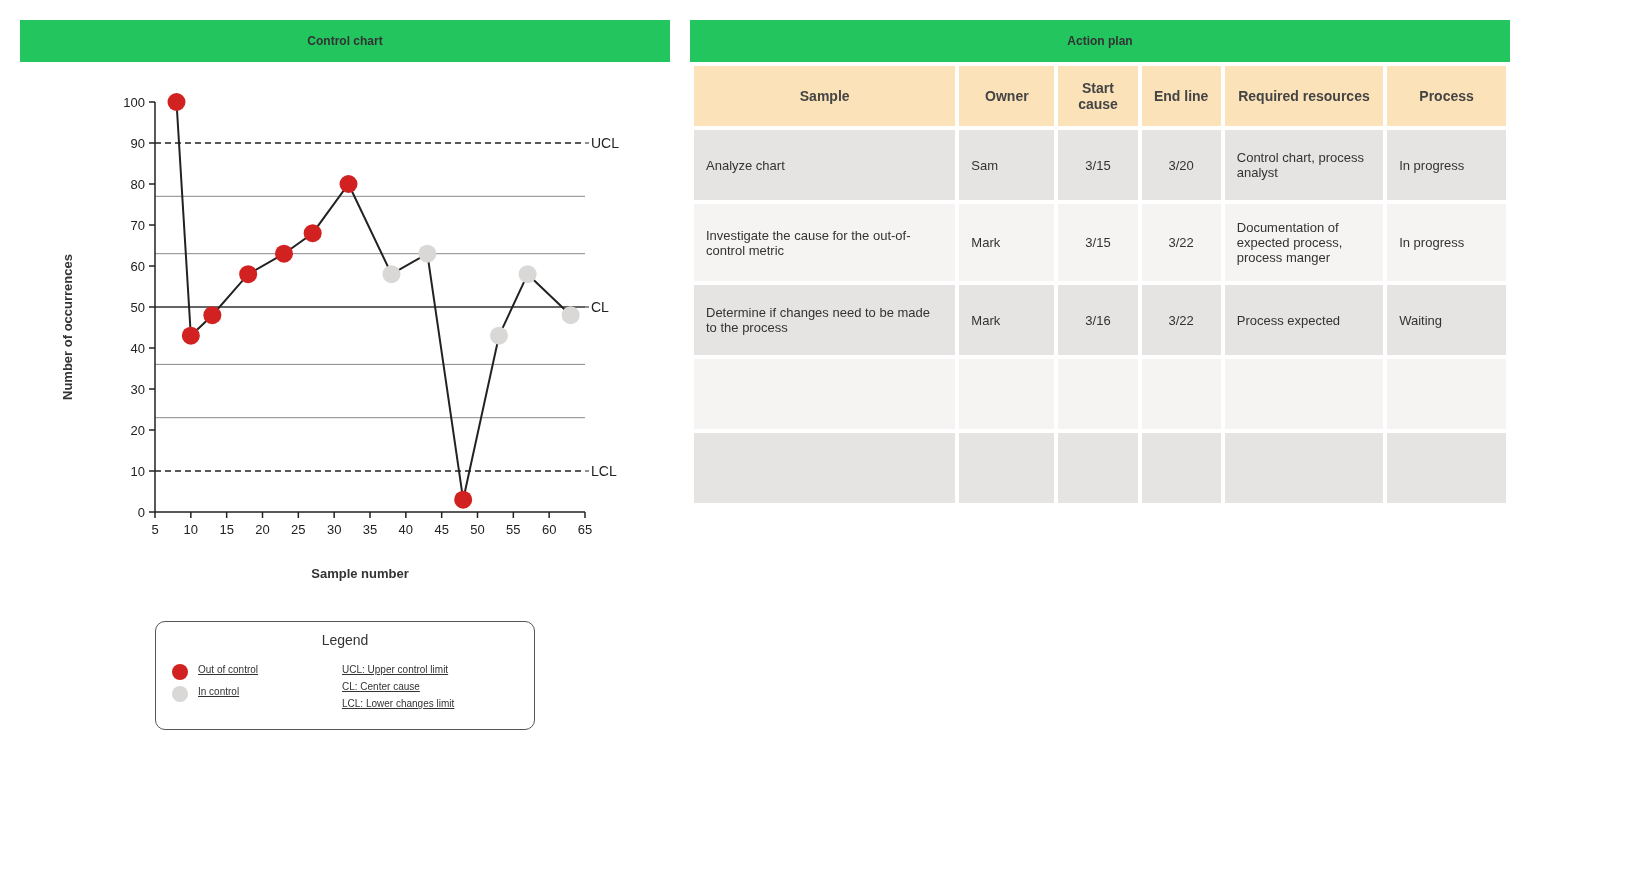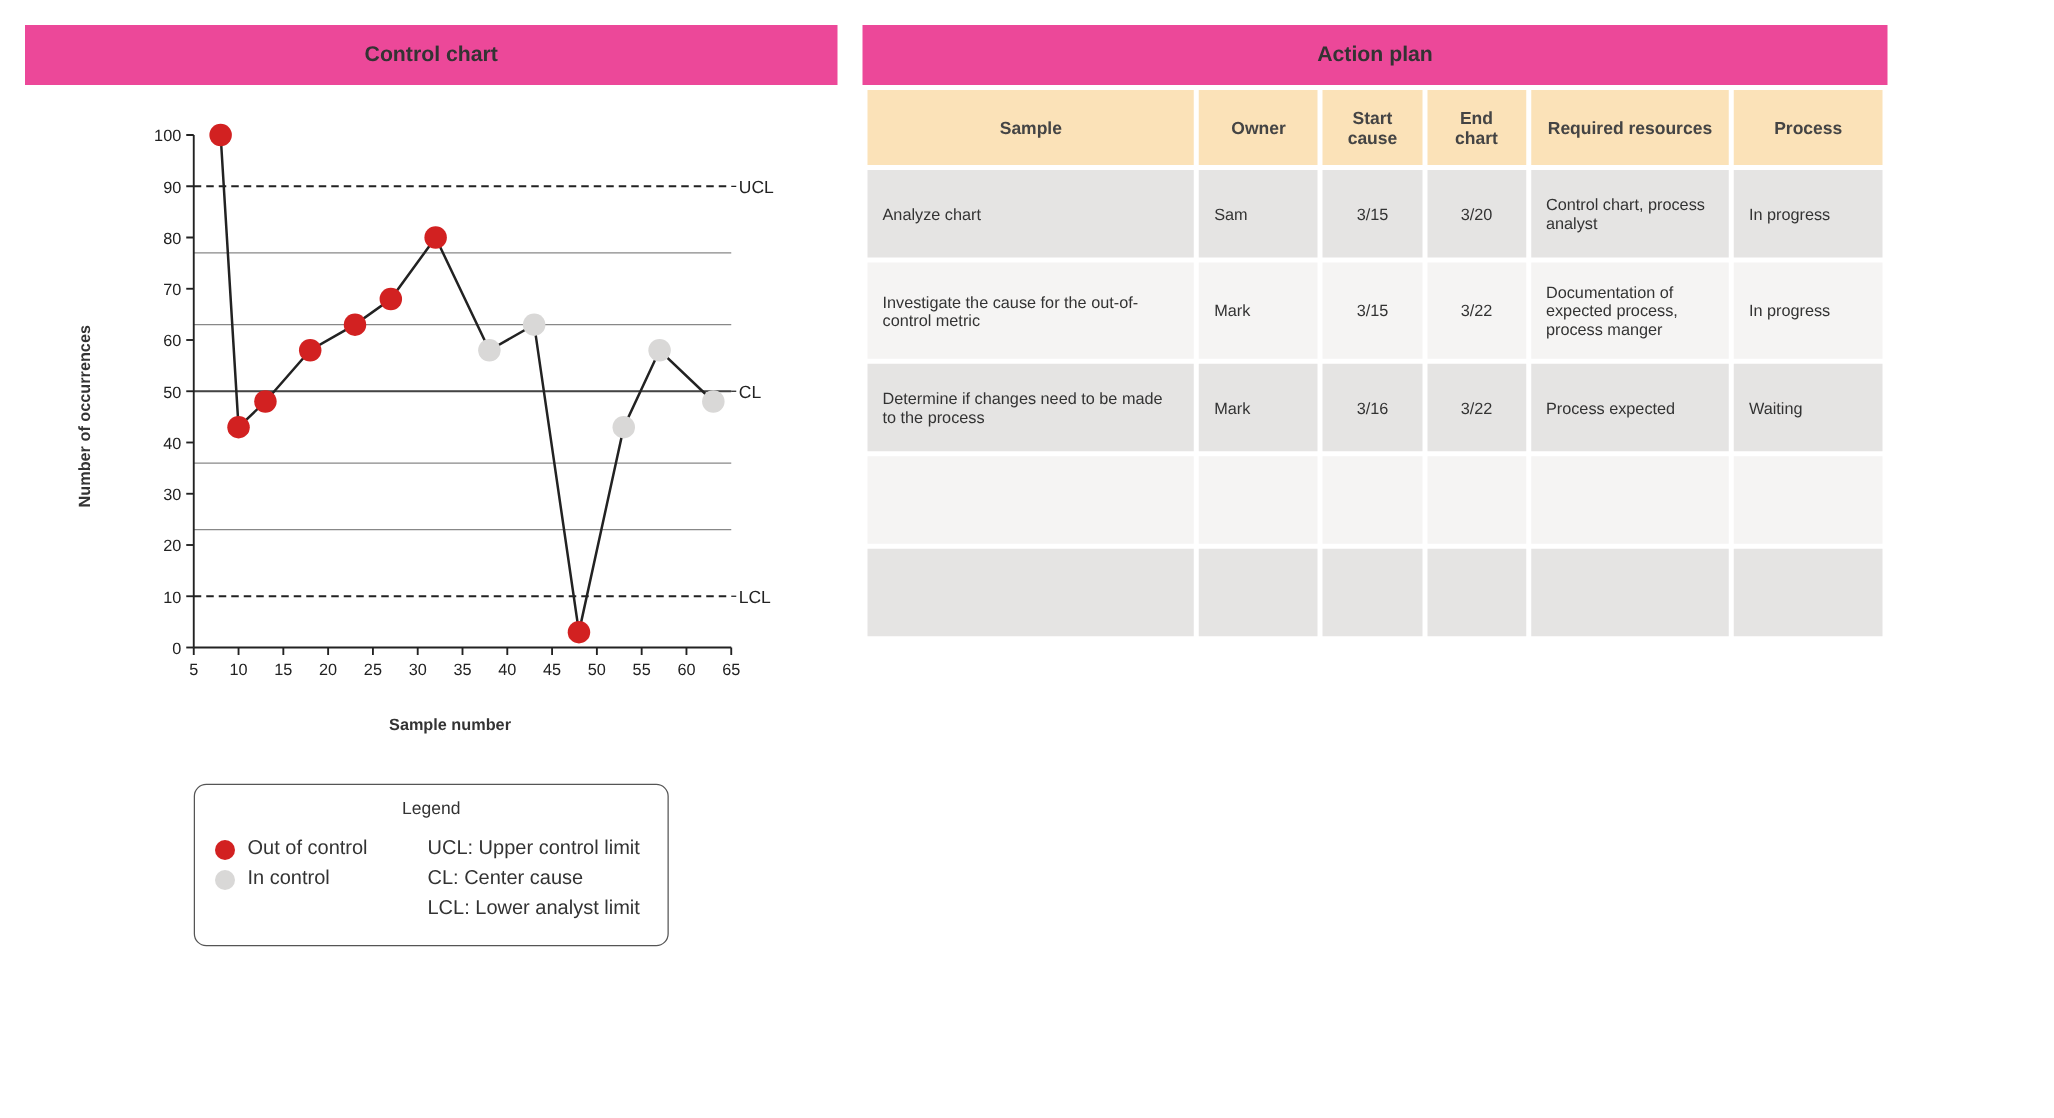--- a/index.html
+++ b/index.html
@@ -14,26 +14,26 @@
     display: flex;
     gap: 20px;
     align-items: flex-start;
   }
   .panel {
     flex: 0 0 auto;
   }
   .chart-panel { width: 650px; }
   .table-panel { width: 820px; }
   .header-bar {
-    background: #ec4899;
+    background: #22c55e;
     color: #333;
     font-weight: bold;
     text-align: center;
     padding: 14px 8px;
-    font-size: 17px;
+    font-size: 12px;
   }
   
   .chart-area {
     position: relative;
     padding: 30px 50px 10px 80px;
   }
   .ylabel {
     position: absolute;
     left: 4px;
     top: 50%;
@@ -64,23 +64,24 @@
     padding: 10px 16px 14px;
   }
   .legend-title {
     text-align: center;
     font-weight: normal;
     font-size: 14px;
     margin-bottom: 10px;
   }
   .legend-row {
     display: flex;
-    align-items: flex-end;
-    font-size: 16px;
+    align-items: flex-start;
+    font-size: 10px;
     margin: 6px 0;
+    text-decoration: underline;
   }
   .swatch {
     width: 16px; height: 16px; border-radius: 50%;
     display: inline-block; margin-right: 10px;
   }
   .legend-cols { display: flex; }
   .legend-left { width: 170px; }
   .legend-right { flex: 1; }
   
   table.plan {
@@ -219,21 +220,21 @@
           </div>
         </div>
         <div class="legend-right">
           <div class="legend-row">
               <span>UCL: Upper control limit</span>
             </div>
           <div class="legend-row">
               <span>CL:   Center cause</span>
             </div>
           <div class="legend-row">
-              <span>LCL: Lower analyst limit</span>
+              <span>LCL: Lower changes limit</span>
             </div>
         </div>
       </div>
     </div>
   </div>
 
   <div class="panel table-panel">
     <div class="header-bar">Action plan</div>
     <table class="plan">
       <colgroup>
@@ -242,21 +243,21 @@
           <col class="c-start">
           <col class="c-end">
           <col class="c-res">
           <col class="c-stat">
       </colgroup>
       <thead>
         <tr>
           <th>Sample</th>
           <th>Owner</th>
           <th>Start cause</th>
-          <th>End chart</th>
+          <th>End line</th>
           <th>Required resources</th>
           <th>Process</th>
         </tr>
       </thead>
       <tbody id="plan-body">
           <tr>
             <td>Analyze chart</td>
             <td>Sam</td>
             <td class="center">3/15</td>
             <td class="center">3/20</td>

